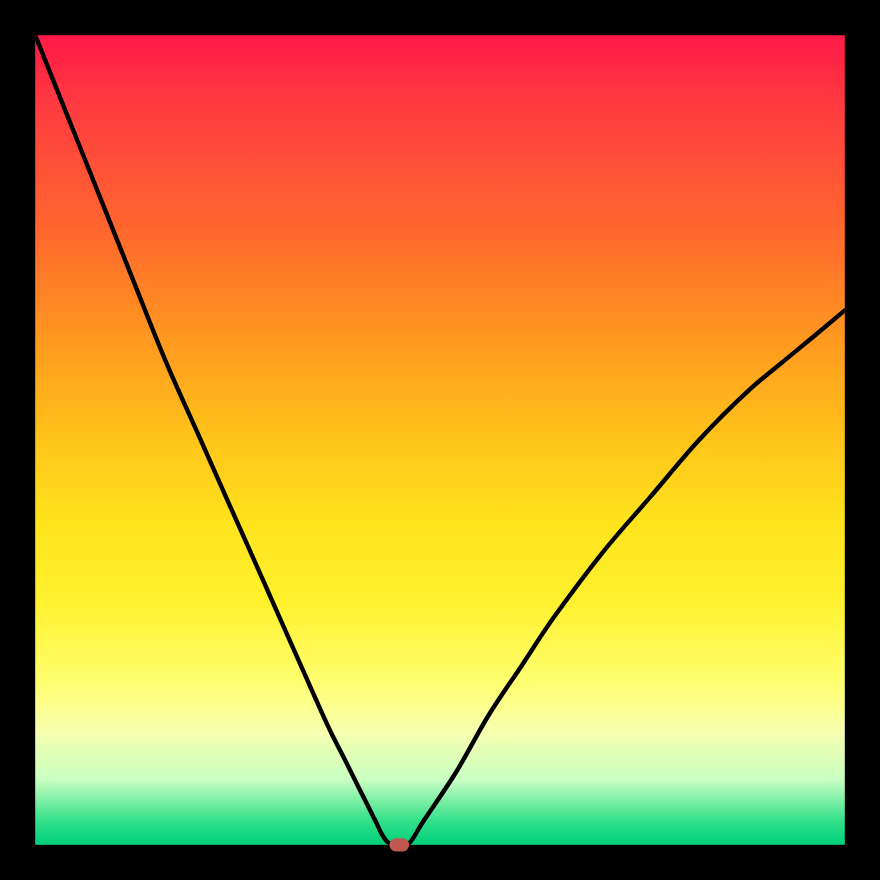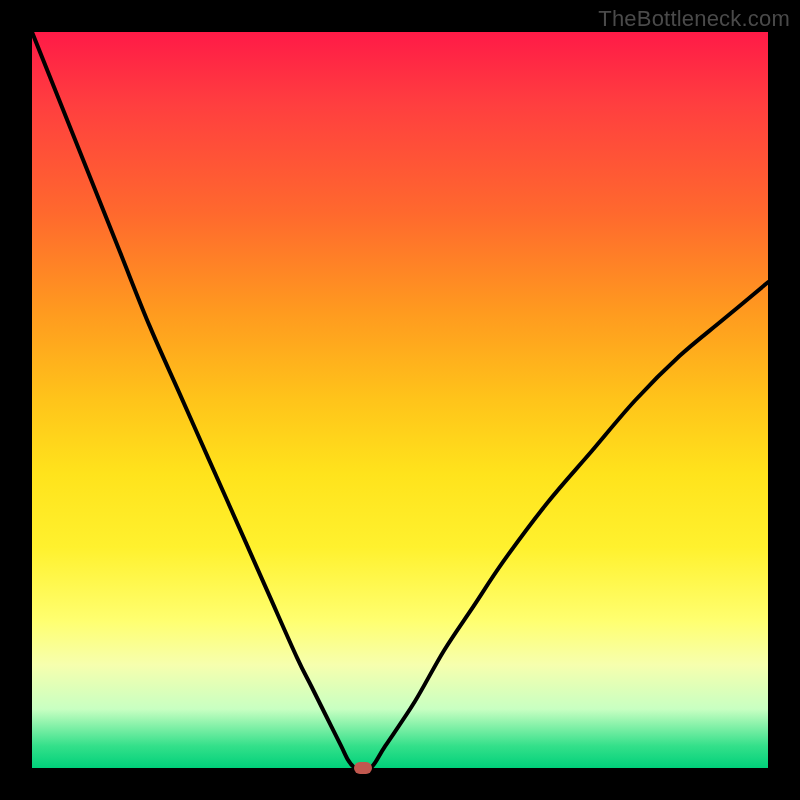--- a/index.html
+++ b/index.html
@@ -70,14 +70,13 @@
 </head>
 <body>
 
 <div class="frame">
   <div class="plot-area">
     <svg class="curve" viewBox="0 0 736 736" preserveAspectRatio="none">
       <path d="M 0.0 0.0 C 4.9 12.3, 19.6 49.1, 29.4 73.6 C 39.3 98.1, 49.1 122.7, 58.9 147.2 C 68.7 171.7, 78.5 196.3, 88.3 220.8 C 98.1 245.3, 107.9 271.1, 117.8 294.4 C 127.6 317.7, 137.4 338.6, 147.2 360.6 C 157.0 382.7, 166.8 404.8, 176.6 426.9 C 186.5 449.0, 196.3 471.0, 206.1 493.1 C 215.9 515.2, 225.7 537.3, 235.5 559.4 C 245.3 581.4, 257.6 609.7, 265.0 625.6 C 272.3 641.5, 274.8 645.2, 279.7 655.0 C 284.6 664.9, 289.5 674.7, 294.4 684.5 C 299.3 694.3, 305.4 706.6, 309.1 713.9 C 312.8 721.3, 314.0 725.0, 316.5 728.6 C 318.9 732.3, 320.2 734.8, 323.8 736.0 C 327.5 737.2, 333.7 739.7, 338.6 736.0 C 343.5 732.3, 345.9 725.0, 353.3 713.9 C 360.6 702.9, 372.9 685.7, 382.7 669.8 C 392.5 653.8, 402.3 634.2, 412.2 618.2 C 422.0 602.3, 431.8 588.8, 441.6 574.1 C 451.4 559.4, 458.8 547.1, 471.0 529.9 C 483.3 512.7, 500.5 489.4, 515.2 471.0 C 529.9 452.6, 544.6 436.7, 559.4 419.5 C 574.1 402.3, 588.8 383.9, 603.5 368.0 C 618.2 352.1, 633.0 337.3, 647.7 323.8 C 662.4 310.3, 677.1 299.3, 691.8 287.0 C 706.6 274.8, 728.6 256.4, 736.0 250.2" fill="none" stroke="#000000" stroke-width="4" stroke-linecap="round" stroke-linejoin="round"></path>
     </svg>
     <div class="marker" style="left: 331.2px; top: 736px; background: rgb(193, 88, 79);"></div>
   </div>
-  <div class="watermark">TheBottleneck.com</div>
 </div>
 
 </body></html>

